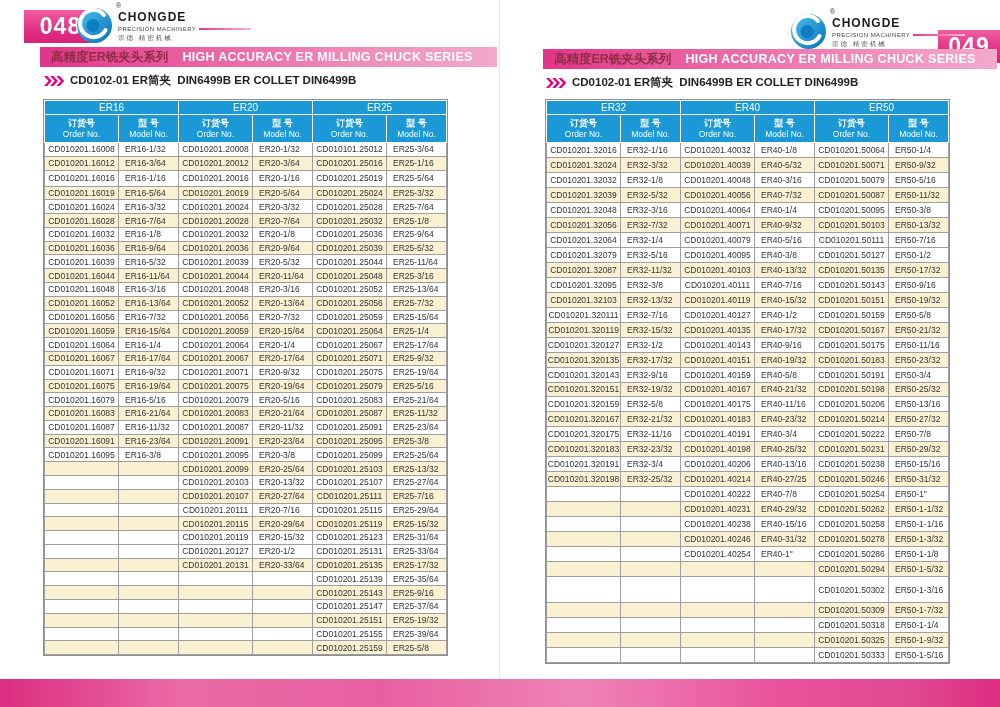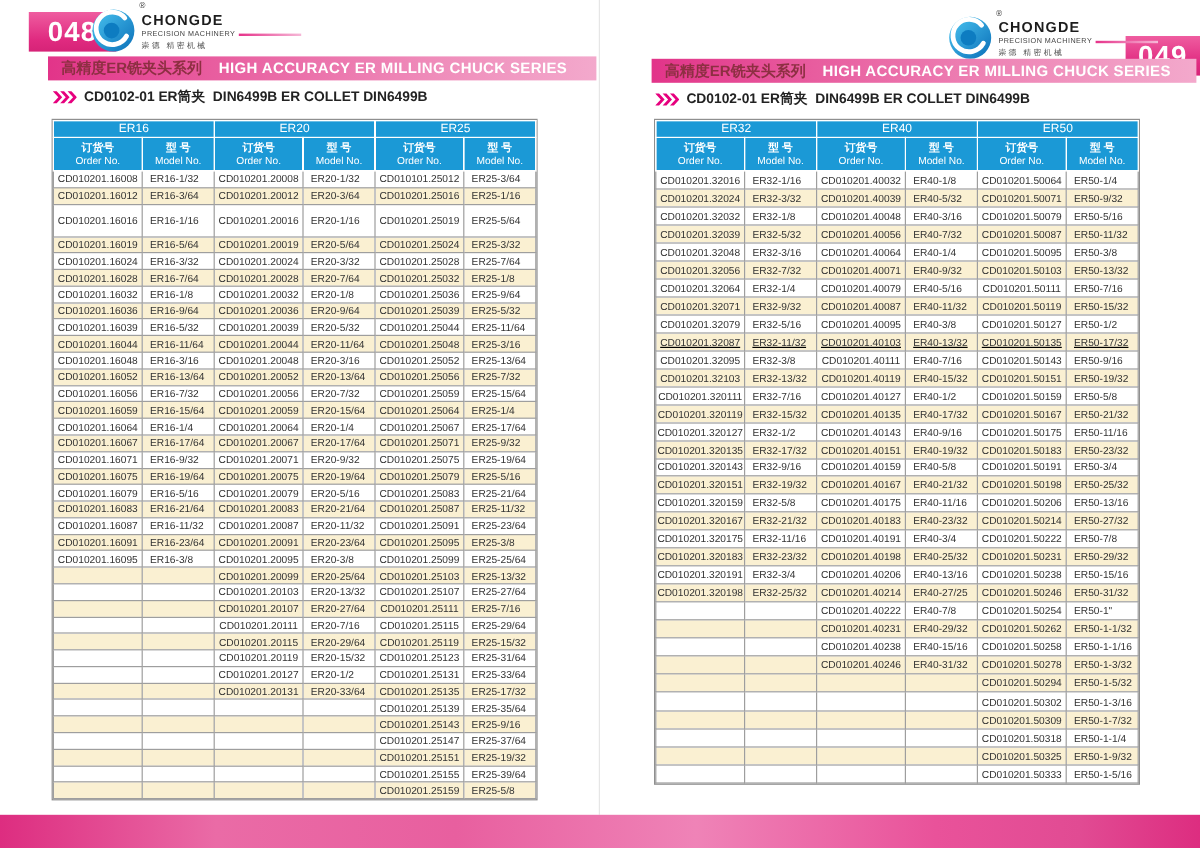--- a/index.html
+++ b/index.html
@@ -177,21 +177,21 @@
               <td class="model">ER25-3/64</td>
             </tr>
             <tr class="alt" style="height: 13.79px;">
               <td class="order">CD010201.16012</td>
               <td class="model">ER16-3/64</td>
               <td class="order">CD010201.20012</td>
               <td class="model">ER20-3/64</td>
               <td class="order">CD010201.25016</td>
               <td class="model">ER25-1/16</td>
             </tr>
-            <tr style="height: 27px;">
+            <tr style="height: 16px;">
               <td class="order">CD010201.16016</td>
               <td class="model">ER16-1/16</td>
               <td class="order">CD010201.20016</td>
               <td class="model">ER20-1/16</td>
               <td class="order">CD010201.25019</td>
               <td class="model">ER25-5/64</td>
             </tr>
             <tr class="alt" style="height: 13.79px;">
               <td class="order">CD010201.16019</td>
               <td class="model">ER16-5/64</td>
@@ -604,37 +604,29 @@
               <td class="model">ER50-13/32</td>
             </tr>
             <tr style="height: 14.97px;">
               <td class="order">CD010201.32064</td>
               <td class="model">ER32-1/4</td>
               <td class="order">CD010201.40079</td>
               <td class="model">ER40-5/16</td>
               <td class="order">CD010201.50111</td>
               <td class="model">ER50-7/16</td>
             </tr>
-            <tr class="alt" style="height: 14.97px;">
-              <td class="order">CD010201.32071</td>
-              <td class="model">ER32-9/32</td>
-              <td class="order">CD010201.40087</td>
-              <td class="model">ER40-11/32</td>
-              <td class="order">CD010201.50119</td>
-              <td class="model">ER50-15/32</td>
-            </tr>
             <tr style="height: 14.97px; padding-left: 44px;">
               <td class="order">CD010201.32079</td>
               <td class="model">ER32-5/16</td>
               <td class="order">CD010201.40095</td>
               <td class="model">ER40-3/8</td>
               <td class="order">CD010201.50127</td>
               <td class="model">ER50-1/2</td>
             </tr>
-            <tr class="alt" style="height: 14.97px; text-decoration: underline;">
+            <tr class="alt" style="height: 14.97px;">
               <td class="order">CD010201.32087</td>
               <td class="model">ER32-11/32</td>
               <td class="order">CD010201.40103</td>
               <td class="model">ER40-13/32</td>
               <td class="order">CD010201.50135</td>
               <td class="model">ER50-17/32</td>
             </tr>
             <tr style="height: 14.97px;">
               <td class="order">CD010201.32095</td>
               <td class="model">ER32-3/8</td>
@@ -772,29 +764,37 @@
               <td class="model">ER50-1-1/16</td>
             </tr>
             <tr class="alt" style="height: 14.97px;">
               <td class="order"></td>
               <td class="model"></td>
               <td class="order">CD010201.40246</td>
               <td class="model">ER40-31/32</td>
               <td class="order">CD010201.50278</td>
               <td class="model">ER50-1-3/32</td>
             </tr>
+            <tr style="height: 14.97px;">
+              <td class="order"></td>
+              <td class="model"></td>
+              <td class="order">CD010201.40254</td>
+              <td class="model">ER40-1"</td>
+              <td class="order">CD010201.50286</td>
+              <td class="model">ER50-1-1/8</td>
+            </tr>
             <tr class="alt" style="height: 14.97px;">
               <td class="order"></td>
               <td class="model"></td>
               <td class="order"></td>
               <td class="model"></td>
               <td class="order">CD010201.50294</td>
               <td class="model">ER50-1-5/32</td>
             </tr>
-            <tr style="height: 16px; padding-left: 24px;">
+            <tr style="height: 26px; padding-left: 24px;">
               <td class="order"></td>
               <td class="model"></td>
               <td class="order"></td>
               <td class="model"></td>
               <td class="order">CD010201.50302</td>
               <td class="model">ER50-1-3/16</td>
             </tr>
             <tr class="alt" style="height: 14.97px;">
               <td class="order"></td>
               <td class="model"></td>

